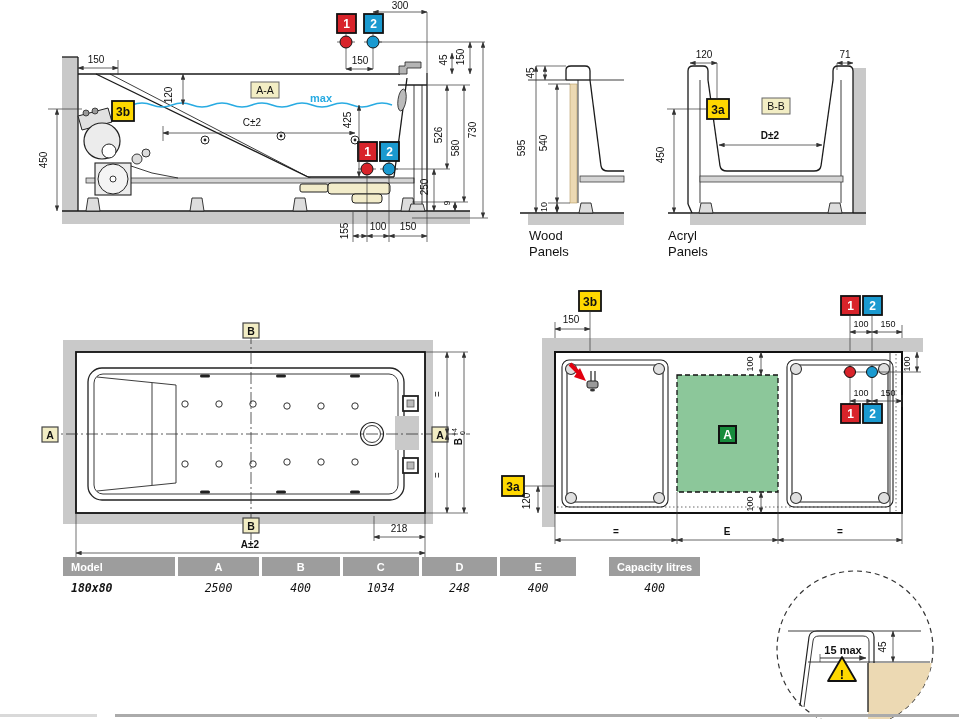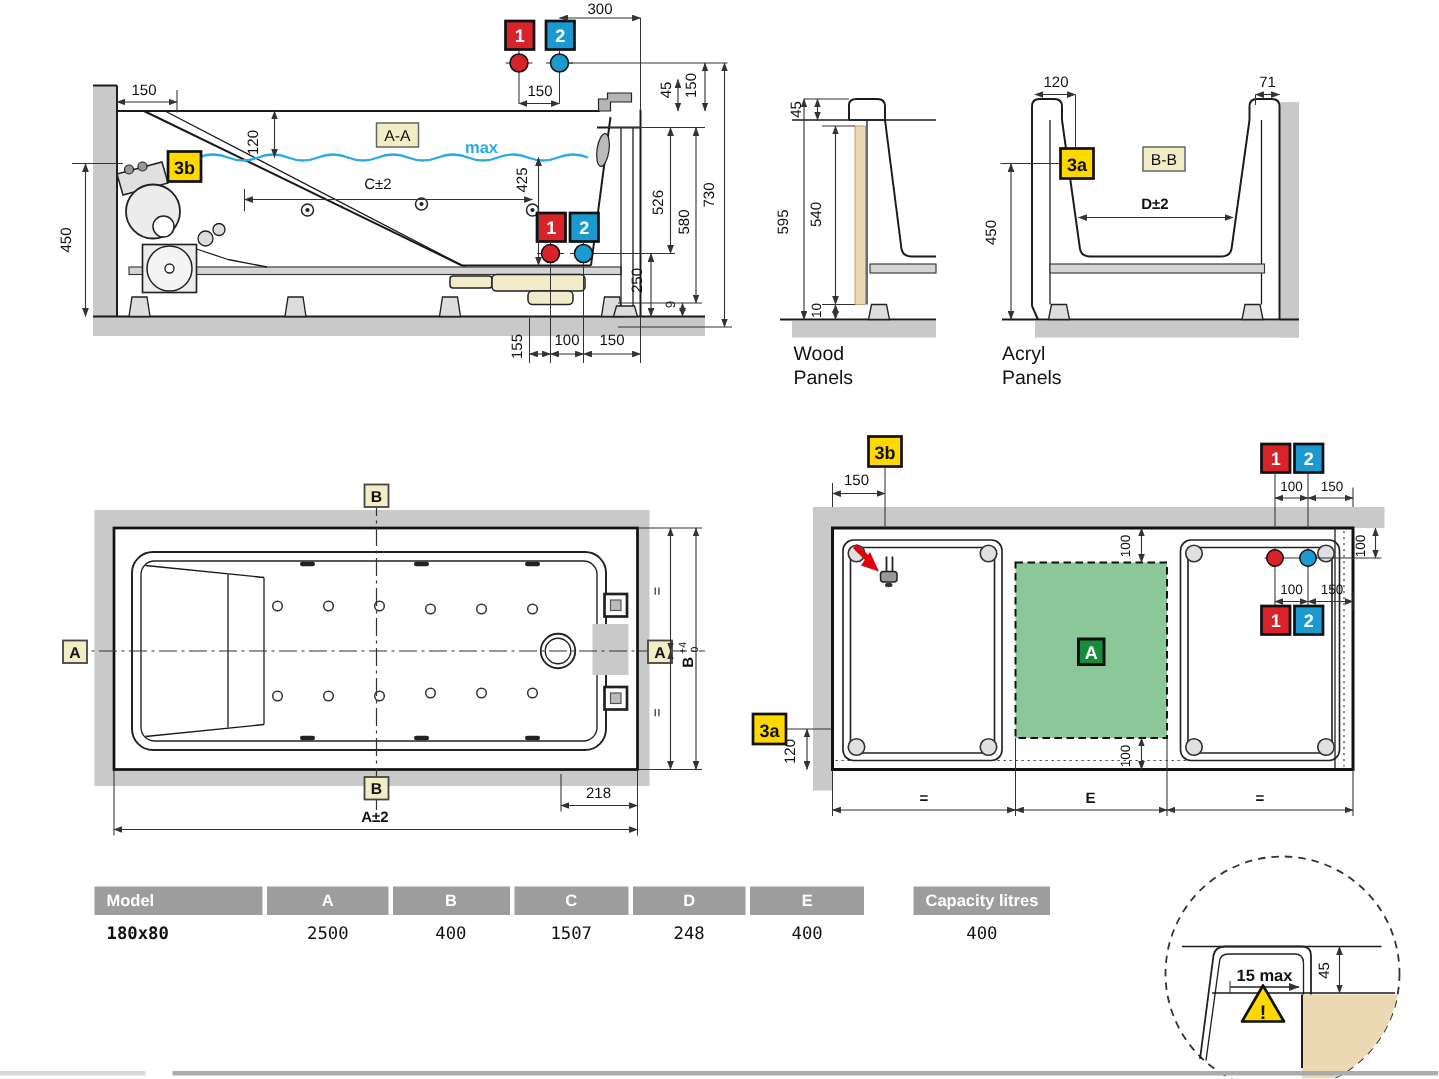--- a/index.html
+++ b/index.html
@@ -16,26 +16,26 @@
   .secb{font-size:10.5px;font-weight:bold;text-anchor:middle;}
   .maxt{font-size:11px;font-weight:bold;fill:#29abe2;}
   .out{stroke:#1a1a1a;stroke-width:1.3;fill:none;}
   .thin{stroke:#1a1a1a;stroke-width:0.85;fill:none;}
   .d{stroke:#333;stroke-width:0.75;fill:none;marker-start:url(#ar);marker-end:url(#ar);}
   .e{stroke:#333;stroke-width:0.7;fill:none;}
   .cl{stroke:#333;stroke-width:0.8;fill:none;stroke-dasharray:12,3,2,3;}
   .dot{stroke:#444;stroke-width:0.8;fill:none;stroke-dasharray:1.5,2.5;}
   .gray{fill:#c9c9c9;}
   
-  .spec-table{position:absolute;left:63px;top:591px;width:640px;}
+  .spec-table{position:absolute;left:63px;top:557px;width:640px;}
   .tr{display:flex;}
   .th{background:#9d9d9d;color:#fff;font-weight:bold;font-size:11px;height:19px;
       display:flex;align-items:center;justify-content:center;margin-right:3px;}
   .td{font-family:"DejaVu Sans Mono",monospace;font-size:11.5px;height:24px;color:#111;
-      display:flex;align-items:center;justify-content:center;margin-right:3px;}
+      display:flex;align-items:center;justify-content:center;margin-right:3px;font-style:italic;}
   .c0{width:115px;} .c1{width:82px;} .c2{width:80px;} .c3{width:78px;}
   .c4{width:77px;} .c5{width:78px;} .c6{width:93px;margin-left:30px;}
   .th.c0{justify-content:flex-start;padding-left:8px;box-sizing:border-box;}
   .td.c0{justify-content:flex-start;padding-left:8px;box-sizing:border-box;font-weight:bold;}
   .footer-a{position:absolute;left:0;top:714px;width:97px;height:3px;background:#d9d9d9;}
   .footer-b{position:absolute;left:115px;top:714px;width:844px;height:3px;background:#ababab;}
 </style>
 </head>
 <body>
 
@@ -488,21 +488,21 @@
     <div class="th c2">B</div>
     <div class="th c3">C</div>
     <div class="th c4">D</div>
     <div class="th c5">E</div>
     <div class="th c6">Capacity litres</div>
   </div>
   <div class="tr">
     <div class="td c0">180x80</div>
     <div class="td c1">2500</div>
     <div class="td c2">400</div>
-    <div class="td c3">1507</div>
+    <div class="td c3">1034</div>
     <div class="td c4">248</div>
     <div class="td c5">400</div>
     <div class="td c6">400</div>
   </div>
 </div>
 
 <div class="footer-a"></div>
 <div class="footer-b"></div>
 
 </div>

